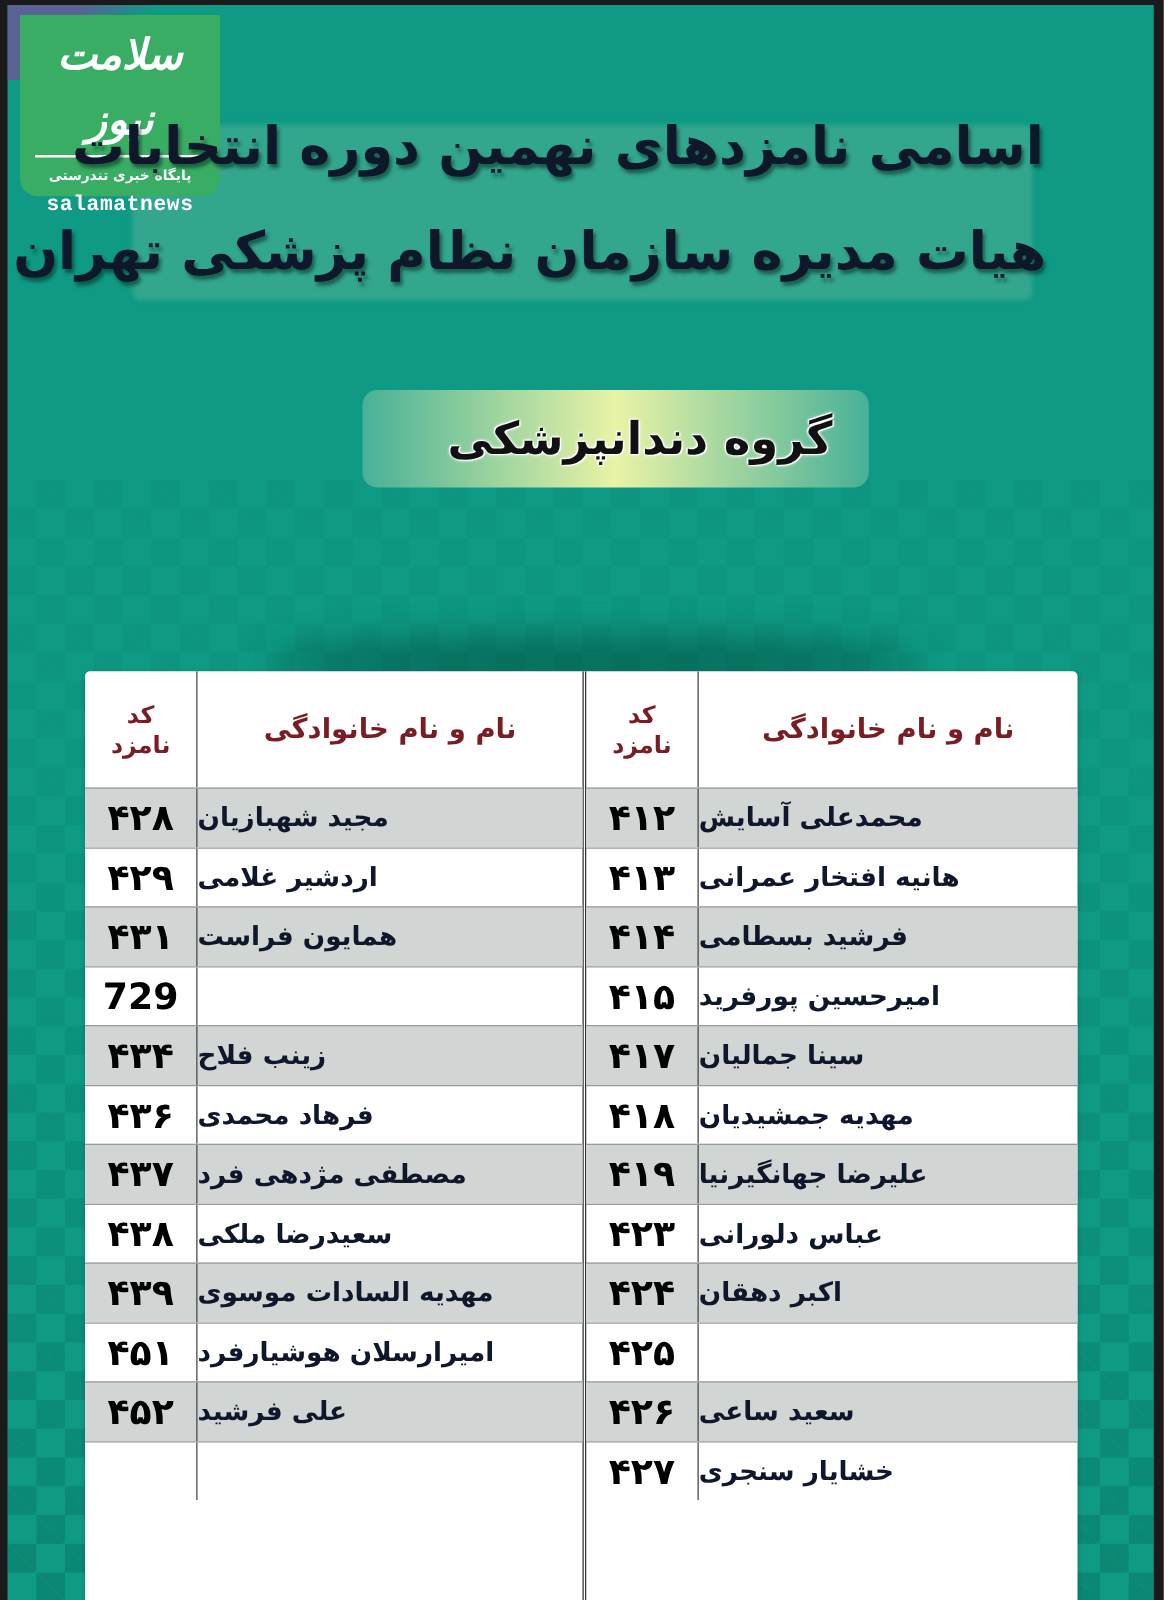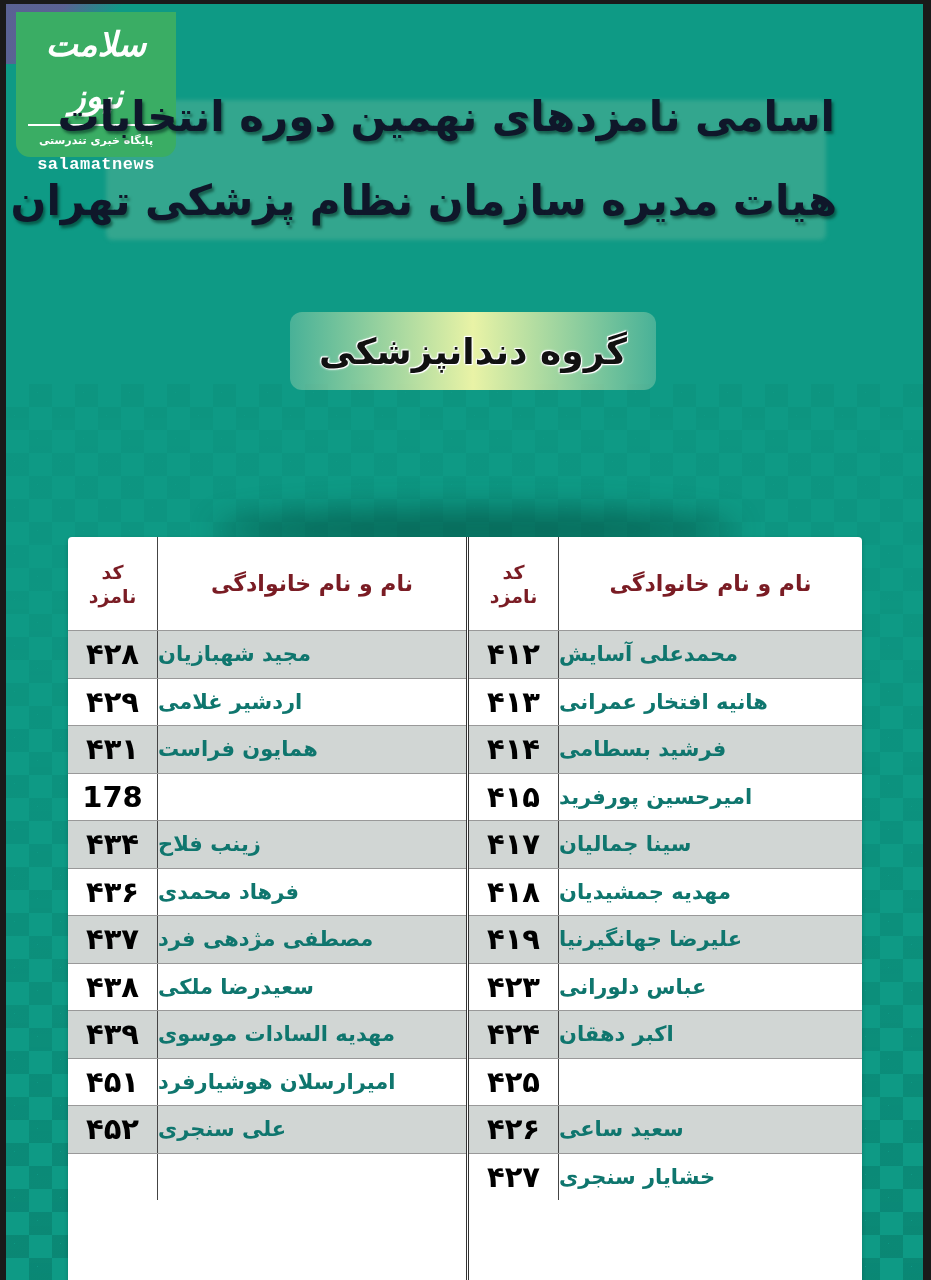--- a/index.html
+++ b/index.html
@@ -17,33 +17,33 @@
   .logo{position:absolute;left:10px;top:8px;width:160px;height:145px;background:#3aad64;border-radius:0 0 14px 14px;color:#fff;text-align:center;}
   .logo .brand{font-family:"DejaVu Serif",serif;font-weight:bold;font-size:34px;font-style:italic;margin-top:6px;line-height:52px;direction:rtl;}
   .logo .rule{height:2px;background:#fff;margin:2px 12px 8px;}
   .logo .tag{font-size:11px;font-weight:bold;direction:rtl;}
   .logo .en{font-family:Liberation Mono, monospace;font-size:17px;font-weight:bold;letter-spacing:.5px;margin-top:8px;}
   .title{position:absolute;right:90px;text-align:right;direction:rtl;color:#0f172a;font-weight:bold;font-size:42px;white-space:nowrap;text-shadow:2px 3px 3px rgba(0,40,30,.55);}
   .t1{top:88px;right:88px;}
   .t2{top:172px;right:86px;}
   .group-badge{position:absolute;left:284px;top:308px;width:366px;height:78px;border-radius:12px;
     background:linear-gradient(90deg,rgba(130,200,170,.5) 0%,#e9f3a6 50%,rgba(130,200,170,.5) 100%);
-    display:flex;align-items:center;justify-content:center;}
+    display:flex;align-items:center;justify-content:center;padding-left:39px;}
   .group-badge span{direction:rtl;font-size:36px;font-weight:bold;color:#111;text-shadow:0 0 3px #fff,0 0 3px #fff,1px 1px 0 #fff,-1px -1px 0 #fff;}
   .table-shadow{position:absolute;left:210px;top:505px;width:520px;height:40px;border-radius:50%;background:rgba(0,50,40,.45);filter:blur(14px);}
   .table-wrap{position:absolute;left:62px;top:533px;width:794px;height:779px;background:#fff;border-radius:4px;display:flex;direction:ltr;overflow:hidden;box-shadow:0 2px 4px rgba(0,0,0,.2);}
   .half{display:flex;flex-direction:column;}
   .half.left{width:398px;border-right:3px double #333;}
   .half.right{width:393px;}
   .row{display:flex;height:46.5px;border-top:1px solid #999;}
   .row.hdr{height:93px;border-top:none;}
   .row.alt{background:#d1d6d4;}
   .c-code{width:89px;border-right:1px solid #444;display:flex;align-items:center;justify-content:center;font-weight:bold;font-size:29px;color:#000000;direction:rtl;}
   .half.right .c-code{width:89px;}
-  .c-name{flex:1;display:flex;align-items:center;justify-content:flex-end;padding-right:18px;direction:rtl;font-weight:bold;font-size:21px;color:#0f766e;}
+  .c-name{flex:1;display:flex;align-items:center;justify-content:flex-end;padding-right:18px;direction:rtl;font-weight:bold;font-size:21px;color:#0f172a;}
   .hdr .c-code,.hdr .c-name{color:#7a1c24;}
   .hdr .c-code{flex-direction:column;font-size:19px;line-height:24px;}
   .hdr .c-name{justify-content:center;padding-right:0;font-size:22px;}
 </style>
 </head>
 <body>
 
 <div class="poster">
   <div class="diamond-bg"></div>
   <div class="brush"></div>
@@ -80,21 +80,21 @@
         </div>
       <div class="row">
           <div class="c-code">۴۲۹</div>
           <div class="c-name">اردشیر غلامی</div>
         </div>
       <div class="row alt">
           <div class="c-code">۴۳۱</div>
           <div class="c-name">همایون فراست</div>
         </div>
       <div class="row">
-          <div class="c-code">178</div>
+          <div class="c-code">729</div>
         </div>
       <div class="row alt">
           <div class="c-code">۴۳۴</div>
           <div class="c-name">زینب فلاح</div>
         </div>
       <div class="row">
           <div class="c-code">۴۳۶</div>
           <div class="c-name">فرهاد محمدی</div>
         </div>
       <div class="row alt">
@@ -108,21 +108,21 @@
       <div class="row alt">
           <div class="c-code">۴۳۹</div>
           <div class="c-name">مهدیه السادات موسوی</div>
         </div>
       <div class="row">
           <div class="c-code">۴۵۱</div>
           <div class="c-name">امیرارسلان هوشیارفرد</div>
         </div>
       <div class="row alt">
           <div class="c-code">۴۵۲</div>
-          <div class="c-name">علی سنجری</div>
+          <div class="c-name">علی فرشید</div>
         </div>
       <div class="row">
           <div class="c-code"></div>
           <div class="c-name"></div>
         </div>
     </div>
 
     <div class="half right">
       <div class="row hdr">
         <div class="c-code">

